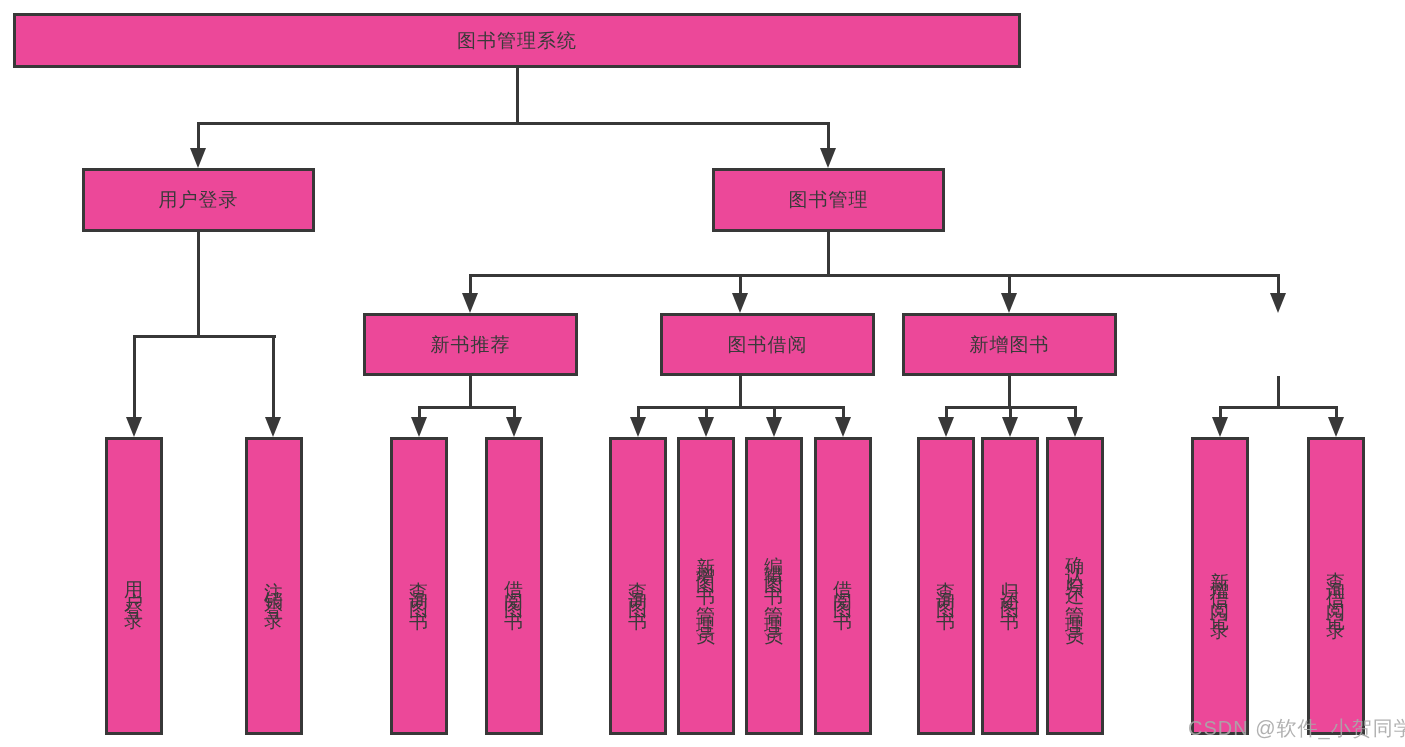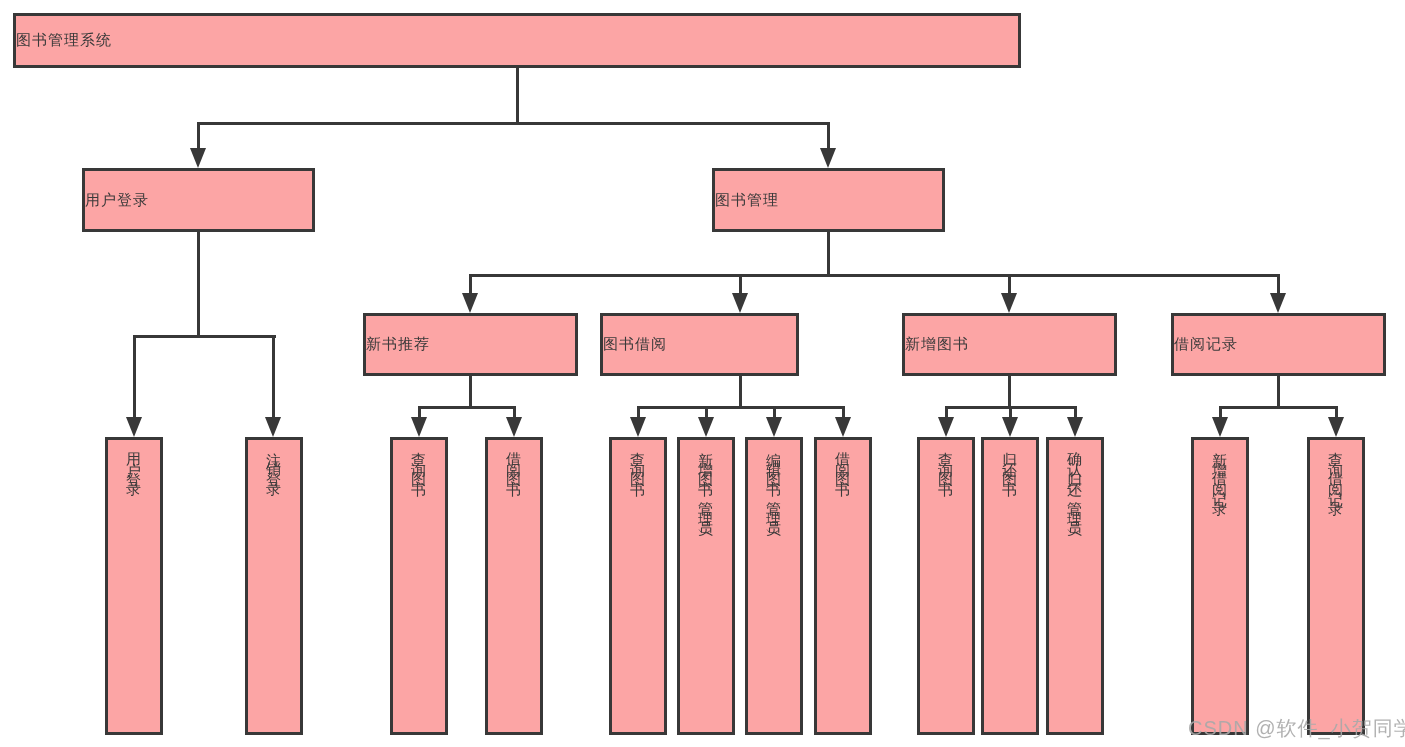--- a/index.html
+++ b/index.html
@@ -7,25 +7,26 @@
     position:relative;
     width:1405px;height:747px;
     background:#ffffff;
     font-family:"Liberation Sans", sans-serif;
     overflow:hidden;
   }
   .box{
     position:absolute;
     box-sizing:border-box;
     border:3px solid #383838;
-    background:#fca5a5;
+    background:#ec4899;
     display:flex;
     align-items:center;
+    justify-content:center;
     color:#3a3a3a;
-    font-size:15px;
+    font-size:19px;
   }
   .box.h span{white-space:nowrap;letter-spacing:1px;}
   .box.v{
     writing-mode:vertical-rl;
     text-orientation:mixed;
   }
   .box.v span{
     letter-spacing:10px;
     line-height:1;
   }
@@ -64,31 +65,28 @@
   </div>
 
   <div class="box h" style="left:363px;top:313px;width:215px;height:63px">
     <span>新书推荐</span>
   </div>
 
   <div class="box h" style="left:712px;top:168px;width:233px;height:64px">
     <span>图书管理</span>
   </div>
 
-  <div class="box h" style="left:600px;top:313px;width:199px;height:63px">
+  <div class="box h" style="left:660px;top:313px;width:215px;height:63px">
     <span>图书借阅</span>
   </div>
 
   <div class="box h" style="left:902px;top:313px;width:215px;height:63px">
     <span>新增图书</span>
   </div>
 
-  <div class="box h" style="left:1171px;top:313px;width:215px;height:63px">
-    <span>借阅记录</span>
-  </div>
 
   <div class="box v" style="left:105px;top:437px;width:58px;height:298px">
     <span>用户登录</span>
   </div>
   <div class="box v" style="left:245px;top:437px;width:58px;height:298px">
     <span>注销登录</span>
   </div>
 
   <div class="box v" style="left:390px;top:437px;width:58px;height:298px">
     <span>查询图书</span>

